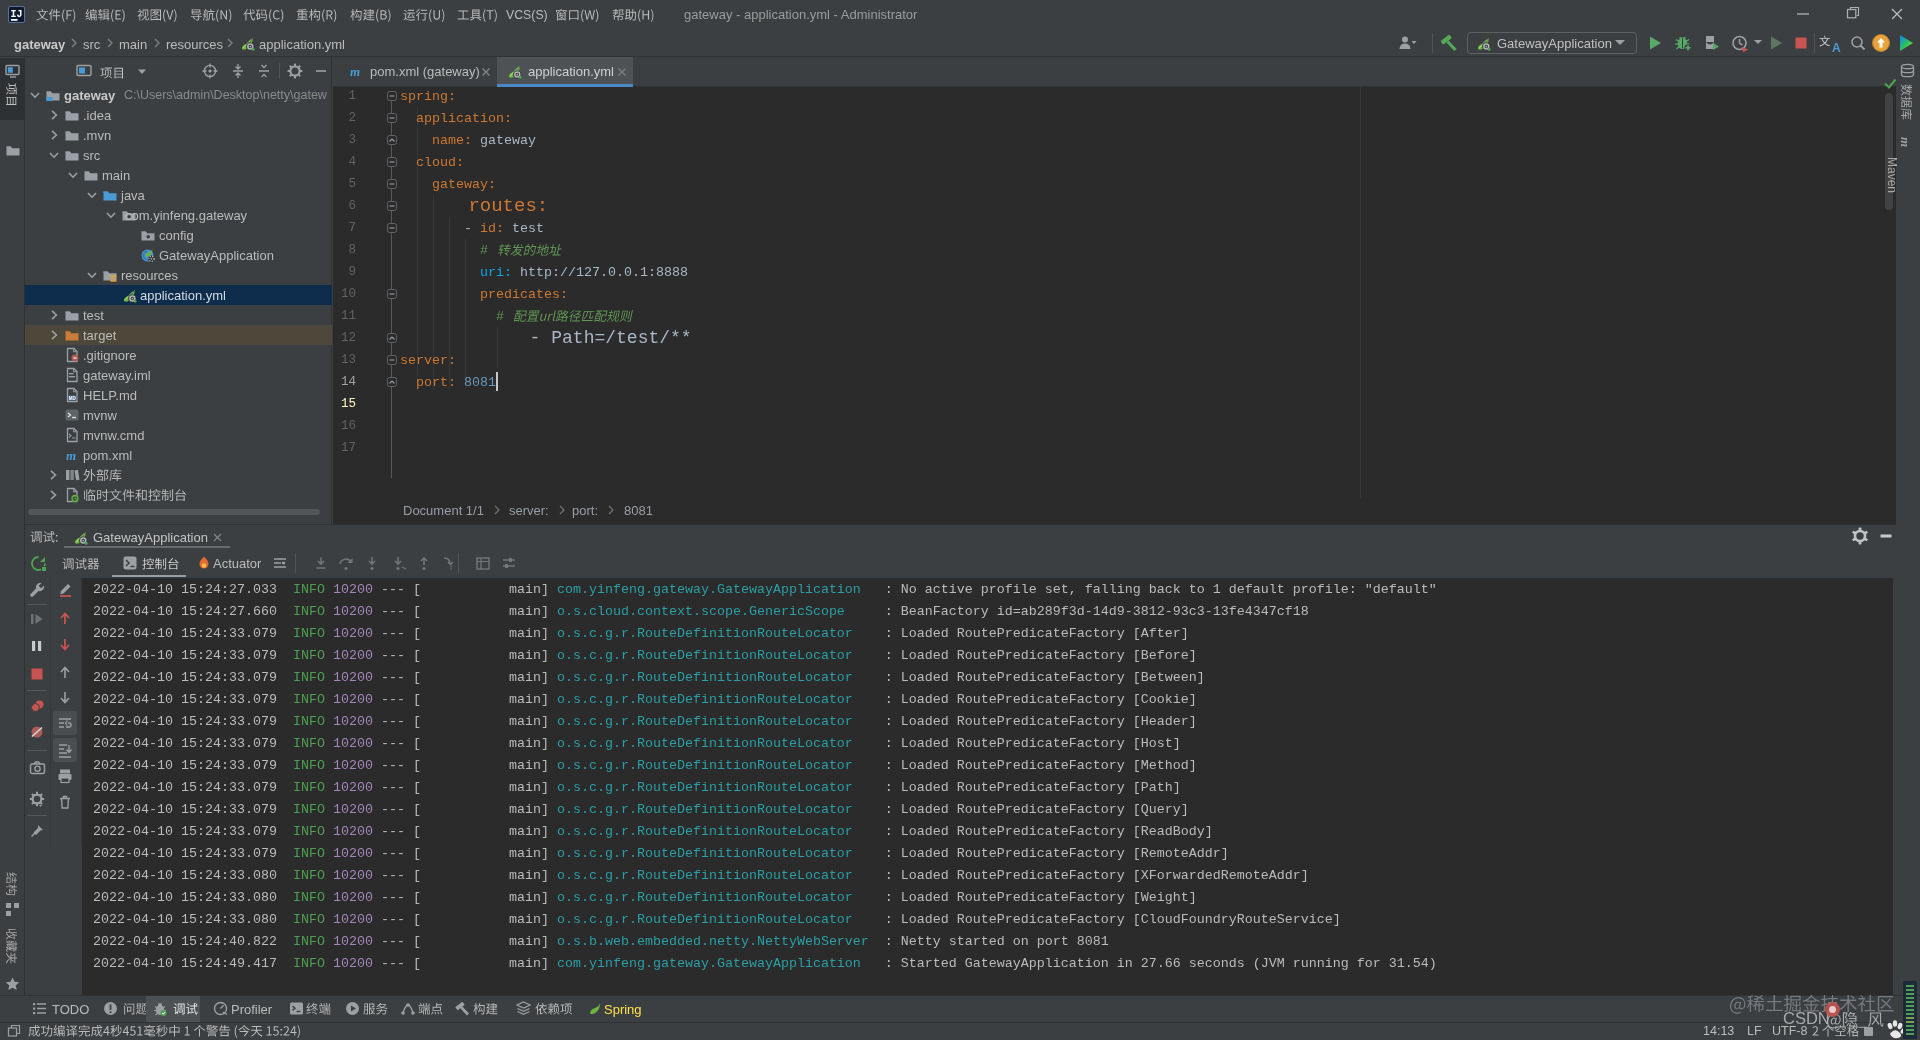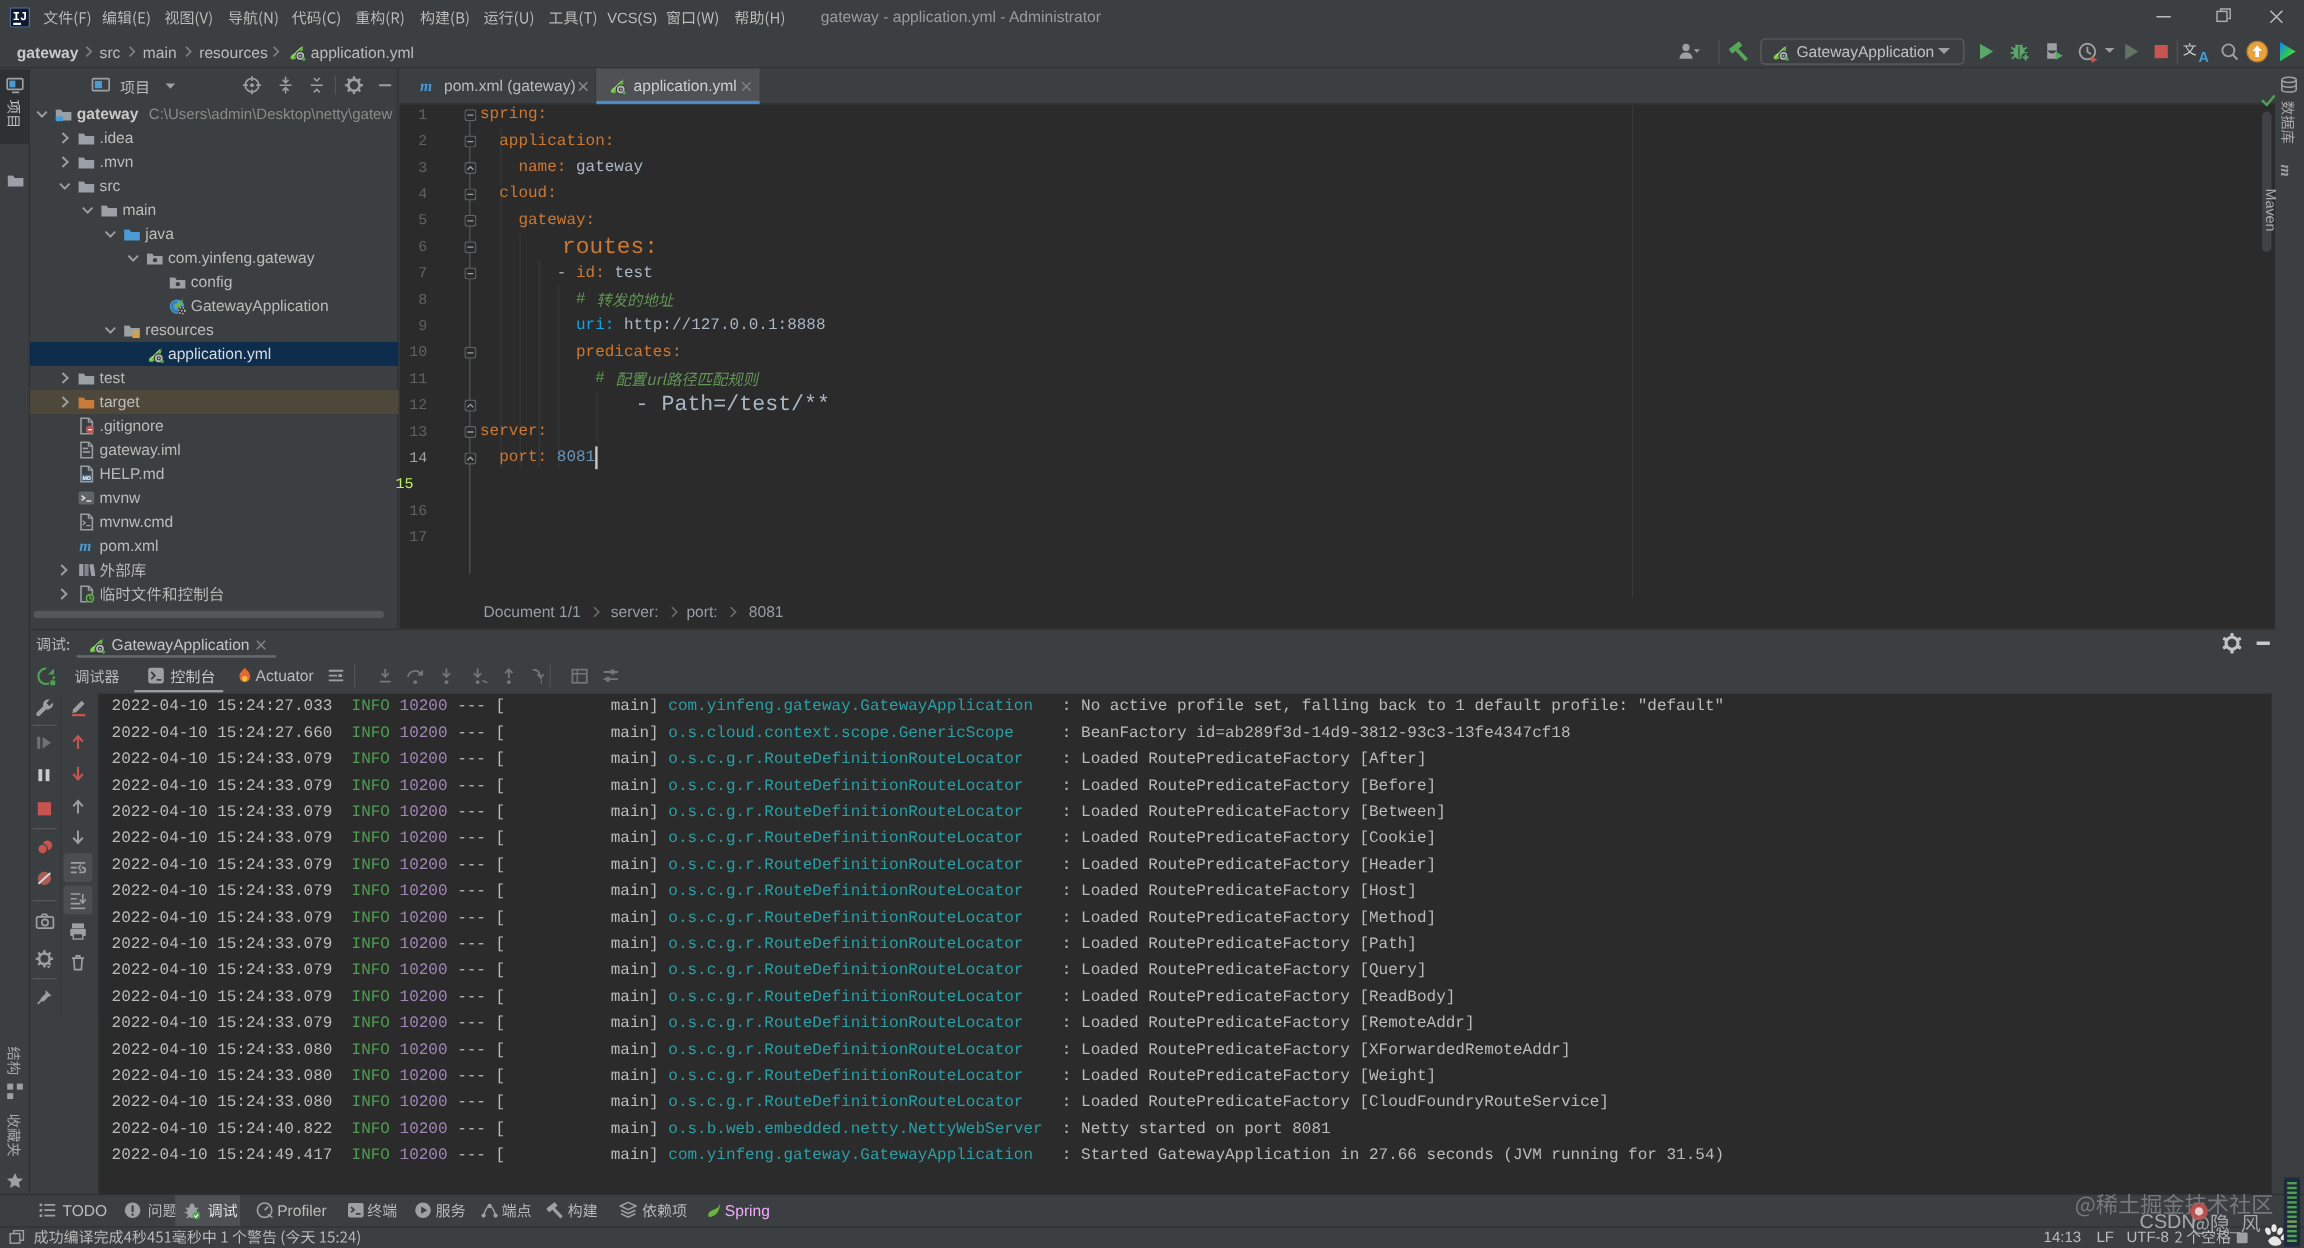--- a/index.html
+++ b/index.html
@@ -284,21 +284,21 @@
     </svg>
 <div style="position:absolute;left:121px;top:195px;transform:translateY(-50%);font-family:'Liberation Sans',sans-serif;font-size:13px;color:#bbbbbb;white-space:pre;">java</div>
 <svg style="position:absolute;left:103px;top:207px;" width="16" height="16" viewBox="0 0 16 16">
       <path d="M4 6 l4 4.2 4-4.2" stroke="#9da0a2" stroke-width="1.6" fill="none"></path>
     </svg>
 <svg style="position:absolute;left:121px;top:207px;" width="16" height="16" viewBox="0 0 16 16">
       <path d="M1.5 4.5 h4.3 l1.4 1.8 h7.3 v7.2 h-13z" fill="#9aa0a5"></path>
       <path d="M1.5 4.5 h4.3 l1 1.3 h-5.3z" fill="#9aa0a5" opacity="0.85"></path>
       <circle cx="8.2" cy="9.8" r="1.8" fill="#3b3e40"></circle>
     </svg>
-<div style="position:absolute;left:140px;top:215px;transform:translateY(-50%);font-family:'Liberation Sans',sans-serif;font-size:13px;color:#bbbbbb;white-space:pre;">com.yinfeng.gateway</div>
+<div style="position:absolute;left:125px;top:215px;transform:translateY(-50%);font-family:'Liberation Sans',sans-serif;font-size:13px;color:#bbbbbb;white-space:pre;">com.yinfeng.gateway</div>
 <svg style="position:absolute;left:140px;top:227px;" width="16" height="16" viewBox="0 0 16 16">
       <path d="M1.5 4.5 h4.3 l1.4 1.8 h7.3 v7.2 h-13z" fill="#9aa0a5"></path>
       <path d="M1.5 4.5 h4.3 l1 1.3 h-5.3z" fill="#9aa0a5" opacity="0.85"></path>
       <circle cx="8.2" cy="9.8" r="1.8" fill="#3b3e40"></circle>
     </svg>
 <div style="position:absolute;left:159px;top:235px;transform:translateY(-50%);font-family:'Liberation Sans',sans-serif;font-size:13px;color:#bbbbbb;white-space:pre;">config</div>
 <svg style="position:absolute;left:140px;top:247px;" width="16" height="16" viewBox="0 0 16 16">
       <circle cx="7.5" cy="8.5" r="6" fill="#4a9bd5"></circle>
       <path d="M7.5 3.4 a5.1 5.1 0 1 0 5.1 5.1 l-2 0 a3.1 3.1 0 1 1 -3.1 -3.1z" fill="#357bb0"></path>
       <path d="M12.3 1.6 C11.8 3.4 11 4.4 9.4 5.1 C7 6.1 5.6 7 5.5 8.5 C5.4 9.5 6.3 9.9 7.4 9.6 C10.7 8.8 12.5 5.7 12.3 1.6z" fill="#6db33f"></path>
@@ -436,21 +436,21 @@
 <div style="position:absolute;left:318px;top:184px;transform:translateY(-50%);width:38px;text-align:right;font-family:'Liberation Mono',monospace;font-size:12.5px;color:#606366">5</div>
 <div style="position:absolute;left:318px;top:206px;transform:translateY(-50%);width:38px;text-align:right;font-family:'Liberation Mono',monospace;font-size:12.5px;color:#606366">6</div>
 <div style="position:absolute;left:318px;top:228px;transform:translateY(-50%);width:38px;text-align:right;font-family:'Liberation Mono',monospace;font-size:12.5px;color:#606366">7</div>
 <div style="position:absolute;left:318px;top:250px;transform:translateY(-50%);width:38px;text-align:right;font-family:'Liberation Mono',monospace;font-size:12.5px;color:#606366">8</div>
 <div style="position:absolute;left:318px;top:272px;transform:translateY(-50%);width:38px;text-align:right;font-family:'Liberation Mono',monospace;font-size:12.5px;color:#606366">9</div>
 <div style="position:absolute;left:318px;top:294px;transform:translateY(-50%);width:38px;text-align:right;font-family:'Liberation Mono',monospace;font-size:12.5px;color:#606366">10</div>
 <div style="position:absolute;left:318px;top:316px;transform:translateY(-50%);width:38px;text-align:right;font-family:'Liberation Mono',monospace;font-size:12.5px;color:#606366">11</div>
 <div style="position:absolute;left:318px;top:338px;transform:translateY(-50%);width:38px;text-align:right;font-family:'Liberation Mono',monospace;font-size:12.5px;color:#606366">12</div>
 <div style="position:absolute;left:318px;top:360px;transform:translateY(-50%);width:38px;text-align:right;font-family:'Liberation Mono',monospace;font-size:12.5px;color:#606366">13</div>
 <div style="position:absolute;left:318px;top:382px;transform:translateY(-50%);width:38px;text-align:right;font-family:'Liberation Mono',monospace;font-size:12.5px;color:#a2a2a2">14</div>
-<div style="position:absolute;left:318px;top:404px;transform:translateY(-50%);width:38px;text-align:center;font-family:'Liberation Mono',monospace;font-size:12.5px;color:#bef264">15</div>
+<div style="position:absolute;left:318px;top:404px;transform:translateY(-50%);width:38px;text-align:right;font-family:'Liberation Mono',monospace;font-size:12.5px;color:#fef9c3">15</div>
 <div style="position:absolute;left:318px;top:426px;transform:translateY(-50%);width:38px;text-align:right;font-family:'Liberation Mono',monospace;font-size:12.5px;color:#606366">16</div>
 <div style="position:absolute;left:318px;top:448px;transform:translateY(-50%);width:38px;text-align:right;font-family:'Liberation Mono',monospace;font-size:12.5px;color:#606366">17</div>
 <div style="position:absolute;left:391px;top:101px;width:1px;height:377px;background:#55595c"></div>
 <svg style="position:absolute;left:387px;top:91px;" width="10" height="10" viewBox="0 0 10 10">
       <rect x="0.5" y="0.5" width="9" height="9" rx="2" fill="#2b2b2b" stroke="#606468" stroke-width="1"></rect>
       <path d="M2.5 5 h5" stroke="#9da0a2" stroke-width="1.1"></path>
     </svg>
 <svg style="position:absolute;left:387px;top:113px;" width="10" height="10" viewBox="0 0 10 10">
       <rect x="0.5" y="0.5" width="9" height="9" rx="2" fill="#2b2b2b" stroke="#606468" stroke-width="1"></rect>
       <path d="M2.5 5 h5" stroke="#9da0a2" stroke-width="1.1"></path>
@@ -782,21 +782,21 @@
     </svg>
 <svg style="position:absolute;left:516px;top:1001px;" width="15" height="15" viewBox="0 0 15 15">
       <path d="M7.5 1 l6.5 3 -6.5 3 -6.5 -3z M1.5 7.5 l6 2.8 6 -2.8 M1.5 10.5 l6 2.8 6 -2.8" fill="none" stroke="#9da0a2" stroke-width="1.3"></path>
     </svg>
 <svg style="position:absolute;left:535px;top:1000.5px;overflow:visible" width="38" height="16">
       <path transform="translate(0,12.5)" d="M3.7 -8.2H11.8V-7.3H3.7ZM7.2 -7.9 8 -7.5Q7.5 -6.6 6.8 -5.7Q6.1 -4.8 5.3 -4.1Q4.5 -3.4 3.6 -2.8Q3.6 -2.9 3.4 -3.0Q3.3 -3.2 3.2 -3.3Q3.1 -3.5 3 -3.6Q3.8 -4 4.6 -4.7Q5.4 -5.4 6 -6.2Q6.7 -7 7.2 -7.9ZM11.2 -6.1 11.9 -5.4Q11.5 -5 11 -4.6Q10.5 -4.2 9.9 -3.8Q9.4 -3.5 9 -3.2L8.5 -3.7Q8.9 -4 9.4 -4.4Q9.9 -4.8 10.4 -5.3Q10.9 -5.7 11.2 -6.1ZM7.8 -7.3Q8.1 -6.2 8.5 -5.1Q8.9 -4 9.4 -3.0Q10 -2.1 10.7 -1.3Q11.3 -0.6 12.1 -0.1Q12 -0 11.9 0.1Q11.8 0.2 11.7 0.4Q11.5 0.5 11.5 0.7Q10.4 -0.1 9.5 -1.3Q8.6 -2.4 8 -3.9Q7.4 -5.4 7 -7.1ZM6.8 -10.2 7.7 -10.5Q7.9 -10 8.2 -9.4Q8.5 -8.9 8.6 -8.5L7.7 -8.2Q7.6 -8.6 7.3 -9.1Q7.1 -9.7 6.8 -10.2ZM5 1 4.9 0.2 5.3 -0.1 8.3 -1.2Q8.3 -1 8.4 -0.8Q8.4 -0.5 8.4 -0.4Q7.4 0 6.8 0.3Q6.1 0.5 5.8 0.6Q5.4 0.8 5.3 0.9Q5.1 1 5 1.0ZM3.3 -10.5 4.2 -10.2Q3.8 -9.2 3.3 -8.1Q2.8 -7.1 2.2 -6.2Q1.6 -5.3 0.9 -4.6Q0.9 -4.7 0.8 -4.8Q0.7 -5 0.6 -5.2Q0.5 -5.4 0.4 -5.5Q1 -6.1 1.5 -6.9Q2.1 -7.7 2.5 -8.6Q3 -9.5 3.3 -10.5ZM2 -7.2 2.9 -8.1 2.9 -8.1V1.0H2.0ZM5 1.0Q5 0.9 4.9 0.8Q4.8 0.7 4.7 0.5Q4.6 0.4 4.5 0.3Q4.7 0.2 4.9 -0.0Q5.1 -0.3 5.1 -0.8V-5.0H6.1V-0.1Q6.1 -0.1 5.9 0.0Q5.8 0.1 5.7 0.2Q5.5 0.4 5.4 0.5Q5.2 0.7 5.1 0.8Q5 0.9 5 1.0Z M15.5 -10.4H16.4V-6.7H15.5ZM13.2 -9.1H18.6V-8.3H13.2ZM14.4 -6.3V-4.3H17.5V-6.3ZM13.6 -7.1H18.3V-3.6H13.6ZM15.4 -4.1 16 -3.8Q15.8 -3.1 15.4 -2.3Q15 -1.6 14.5 -0.9Q14 -0.3 13.5 0.2Q13.5 -0 13.3 -0.3Q13.2 -0.6 13.1 -0.7Q13.5 -1.1 14 -1.7Q14.4 -2.2 14.8 -2.8Q15.2 -3.5 15.4 -4.1ZM15.6 -6.7H16.3V-4.0H16.4V1.0H15.5V-4.0H15.6ZM20.5 -9.5H22.9V-8.7H19.9ZM20.4 -10.5 21.3 -10.4Q21.1 -9.8 20.7 -9.1Q20.4 -8.5 20 -7.8Q19.6 -7.2 19.1 -6.6Q19 -6.7 18.8 -6.8Q18.6 -7 18.4 -7.0Q18.9 -7.6 19.3 -8.2Q19.7 -8.8 20 -9.4Q20.2 -10 20.4 -10.5ZM22.6 -9.5H22.8L22.9 -9.6L23.5 -9.2Q23.3 -8.8 23.1 -8.3Q22.9 -7.9 22.6 -7.4Q22.4 -7 22.1 -6.7Q22 -6.8 21.8 -6.9Q21.6 -7 21.5 -7.1Q21.7 -7.4 21.9 -7.8Q22.2 -8.2 22.4 -8.6Q22.5 -9 22.6 -9.3ZM15.8 -3.3 16.4 -3.8Q16.7 -3.4 17.1 -3.0Q17.5 -2.6 17.9 -2.2Q18.2 -1.8 18.4 -1.5L17.8 -1.0Q17.6 -1.3 17.3 -1.7Q16.9 -2.1 16.5 -2.5Q16.1 -2.9 15.8 -3.3ZM19.1 -7.2H23.8V-1.6H23.0V-6.5H19.9V-1.6H19.1ZM21.1 -5.8H21.9Q21.9 -4.2 21.8 -3.1Q21.6 -2 21.3 -1.2Q21 -0.4 20.3 0.1Q19.7 0.7 18.5 1.0Q18.5 0.9 18.3 0.7Q18.2 0.5 18.1 0.4Q19.1 0.1 19.7 -0.4Q20.3 -0.9 20.6 -1.6Q20.9 -2.3 21 -3.3Q21.1 -4.4 21.1 -5.8ZM21.5 -0.9 22.1 -1.4Q22.5 -1.2 23 -0.9Q23.4 -0.5 23.9 -0.2Q24.3 0.1 24.6 0.3L24 1.0Q23.8 0.7 23.4 0.4Q22.9 0 22.5 -0.3Q22 -0.6 21.5 -0.9Z M25.6 -9.0H29.5V-8.1H25.6ZM27.1 -8.6H28.1V-2.4H27.1ZM25.4 -2.3Q25.9 -2.4 26.6 -2.6Q27.2 -2.8 28 -3.1Q28.8 -3.3 29.6 -3.6L29.7 -2.7Q28.6 -2.4 27.6 -2.0Q26.5 -1.6 25.6 -1.3ZM29.8 -10.0H37.0V-9.1H29.8ZM32.8 -9.6 33.9 -9.4Q33.7 -8.9 33.4 -8.3Q33.2 -7.8 33 -7.4L32.1 -7.6Q32.3 -8 32.5 -8.6Q32.7 -9.1 32.8 -9.6ZM32.7 -6.2H33.7V-3.6Q33.7 -3 33.5 -2.4Q33.4 -1.7 32.9 -1.1Q32.5 -0.5 31.7 0.0Q30.9 0.6 29.6 1.0Q29.5 0.9 29.4 0.7Q29.3 0.6 29.2 0.5Q29.1 0.3 29 0.2Q30.3 -0.1 31 -0.6Q31.8 -1 32.1 -1.5Q32.5 -2.1 32.6 -2.6Q32.7 -3.1 32.7 -3.6ZM33.6 -1.1 34.2 -1.7Q34.7 -1.4 35.2 -1.1Q35.8 -0.7 36.2 -0.3Q36.7 0 37 0.3L36.4 1.0Q36.1 0.7 35.6 0.3Q35.2 -0.1 34.6 -0.4Q34.1 -0.8 33.6 -1.1ZM30.2 -7.8H36.1V-1.9H35.2V-7.0H31.1V-1.9H30.2Z" fill="#bbbbbb"></path>
     </svg>
 <svg style="position:absolute;left:587px;top:1001px;" width="15" height="15" viewBox="0 0 15 15">
       <path d="M13 2 C12.3 4.4 11.2 5.7 9 6.6 C5.4 8 3.3 9.3 3.1 11.5 C3 12.8 4.2 13.4 5.7 13 C10.3 11.9 13.1 7.7 13 2z" fill="#6db33f"></path>
     </svg>
-<div style="position:absolute;left:604px;top:1009px;transform:translateY(-50%);font-family:'Liberation Sans',sans-serif;font-size:13px;color:#f0abfc;white-space:pre;">Spring</div>
+<div style="position:absolute;left:604px;top:1009px;transform:translateY(-50%);font-family:'Liberation Sans',sans-serif;font-size:13px;color:#fde047;white-space:pre;">Spring</div>
 <div style="position:absolute;left:0;top:1022px;width:1920px;height:18px;background:#3c3f41;border-top:1px solid #2f3233"></div>
 <svg style="position:absolute;left:7px;top:1024px;" width="14" height="14" viewBox="0 0 14 14">
       <rect x="1.5" y="4" width="8" height="8" fill="none" stroke="#9da0a2" stroke-width="1.2"></rect>
       <path d="M4.5 4 v-2.5 h8 v8 h-2.5" fill="none" stroke="#9da0a2" stroke-width="1.2"></path>
     </svg>
 <svg style="position:absolute;left:28px;top:1022.5px;overflow:visible" width="273" height="16">
       <path transform="translate(0,12.5)" d="M2.1 -5.8H5.2V-4.9H2.1ZM4.9 -5.8H5.8Q5.8 -5.8 5.8 -5.7Q5.8 -5.7 5.8 -5.6Q5.8 -5.5 5.8 -5.4Q5.8 -4 5.7 -3.1Q5.7 -2.3 5.6 -1.8Q5.5 -1.4 5.4 -1.2Q5.2 -1 5.1 -1.0Q4.9 -0.9 4.6 -0.8Q4.4 -0.8 4 -0.8Q3.6 -0.8 3.1 -0.9Q3.1 -1.1 3 -1.3Q3 -1.5 2.9 -1.7Q3.3 -1.7 3.7 -1.7Q4 -1.7 4.2 -1.7Q4.3 -1.7 4.4 -1.7Q4.5 -1.7 4.6 -1.8Q4.7 -1.9 4.7 -2.3Q4.8 -2.7 4.8 -3.5Q4.9 -4.3 4.9 -5.7ZM8.4 -9.9 9 -10.5Q9.3 -10.3 9.8 -10.0Q10.2 -9.8 10.6 -9.5Q11 -9.2 11.2 -9.0L10.6 -8.4Q10.4 -8.6 10 -8.9Q9.6 -9.1 9.2 -9.4Q8.8 -9.7 8.4 -9.9ZM10.2 -6.5 11.1 -6.2Q10.3 -3.8 8.9 -2.0Q7.6 -0.2 5.6 0.9Q5.6 0.8 5.4 0.7Q5.3 0.6 5.2 0.4Q5.1 0.3 5 0.2Q6.9 -0.8 8.2 -2.5Q9.5 -4.2 10.2 -6.5ZM2.2 -8.4H11.9V-7.5H2.2ZM1.6 -8.4H2.6V-4.9Q2.6 -4.2 2.5 -3.4Q2.5 -2.6 2.3 -1.8Q2.2 -1 1.9 -0.3Q1.7 0.5 1.2 1.1Q1.2 1 1 0.9Q0.9 0.7 0.7 0.6Q0.6 0.5 0.5 0.5Q1 -0.3 1.2 -1.2Q1.5 -2.2 1.5 -3.1Q1.6 -4 1.6 -4.9ZM6.8 -10.5H7.8Q7.8 -8.8 7.9 -7.2Q8 -5.6 8.3 -4.3Q8.5 -3 8.9 -2.1Q9.2 -1.1 9.7 -0.6Q10.1 -0.1 10.6 -0.1Q10.9 -0.1 11 -0.6Q11.1 -1.1 11.2 -2.4Q11.3 -2.2 11.6 -2.1Q11.8 -1.9 12 -1.9Q11.9 -0.8 11.7 -0.2Q11.6 0.4 11.3 0.7Q11 0.9 10.5 0.9Q9.9 0.9 9.4 0.5Q8.8 0.1 8.4 -0.7Q8 -1.5 7.7 -2.5Q7.4 -3.6 7.2 -4.9Q7 -6.2 6.9 -7.6Q6.8 -9 6.8 -10.5Z M13.1 -9.0H17.7V-8.1H13.1ZM17.8 -7.6H23.8V-6.7H17.8ZM15 -8.7H15.9V-2.4H15.0ZM23.3 -7.6H24.2Q24.2 -7.6 24.2 -7.6Q24.2 -7.5 24.2 -7.4Q24.2 -7.2 24.2 -7.2Q24.2 -5.2 24.1 -3.9Q24 -2.5 23.9 -1.7Q23.8 -0.8 23.7 -0.3Q23.6 0.2 23.4 0.4Q23.2 0.6 23 0.7Q22.8 0.8 22.4 0.9Q22.1 0.9 21.6 0.9Q21.1 0.9 20.6 0.9Q20.6 0.7 20.5 0.4Q20.4 0.1 20.3 -0.1Q20.9 -0 21.4 -0.0Q21.8 0 22 0.0Q22.2 0 22.4 -0.0Q22.5 -0.1 22.6 -0.2Q22.7 -0.4 22.8 -0.8Q22.9 -1.3 23 -2.1Q23.1 -3 23.2 -4.3Q23.3 -5.6 23.3 -7.4ZM13 -2.3Q13.6 -2.4 14.4 -2.6Q15.2 -2.8 16.1 -3.1Q17 -3.3 17.9 -3.6L18 -2.7Q16.8 -2.3 15.5 -2.0Q14.2 -1.6 13.2 -1.3ZM20 -10.3H20.9Q20.9 -8.8 20.8 -7.5Q20.8 -6.1 20.6 -4.9Q20.4 -3.6 20 -2.5Q19.6 -1.4 18.9 -0.5Q18.2 0.4 17 1.0Q16.9 0.9 16.8 0.8Q16.7 0.6 16.6 0.5Q16.5 0.4 16.3 0.3Q17.4 -0.3 18.1 -1.1Q18.8 -2 19.2 -3.0Q19.6 -4 19.7 -5.2Q19.9 -6.3 19.9 -7.6Q19.9 -8.9 20 -10.3Z M25.9 -2.3Q25.8 -2.4 25.8 -2.5Q25.7 -2.7 25.7 -2.8Q25.6 -3 25.6 -3.1Q25.8 -3.2 26 -3.4Q26.2 -3.6 26.4 -4.0Q26.6 -4.1 26.9 -4.5Q27.1 -4.9 27.5 -5.5Q27.8 -6 28.2 -6.6Q28.5 -7.3 28.8 -7.9L29.6 -7.5Q29.1 -6.6 28.6 -5.8Q28.1 -4.9 27.6 -4.2Q27 -3.4 26.5 -2.8V-2.7Q26.5 -2.7 26.4 -2.7Q26.3 -2.7 26.1 -2.6Q26 -2.5 25.9 -2.4Q25.9 -2.4 25.9 -2.3ZM25.9 -2.3 25.8 -3 26.2 -3.3 29.2 -4.0Q29.2 -3.8 29.2 -3.6Q29.2 -3.3 29.2 -3.2Q28.2 -3 27.6 -2.8Q26.9 -2.6 26.6 -2.5Q26.3 -2.5 26.1 -2.4Q25.9 -2.3 25.9 -2.3ZM25.8 -5.3Q25.7 -5.4 25.7 -5.5Q25.6 -5.7 25.6 -5.9Q25.5 -6 25.5 -6.1Q25.6 -6.2 25.8 -6.4Q25.9 -6.6 26.1 -6.9Q26.2 -7.1 26.4 -7.4Q26.6 -7.8 26.8 -8.3Q27.1 -8.8 27.3 -9.4Q27.5 -9.9 27.7 -10.5L28.6 -10.2Q28.3 -9.4 27.9 -8.6Q27.6 -7.8 27.1 -7.1Q26.7 -6.4 26.3 -5.8V-5.8Q26.3 -5.8 26.2 -5.7Q26.1 -5.7 26 -5.6Q25.9 -5.5 25.8 -5.4Q25.8 -5.4 25.8 -5.3ZM25.8 -5.3 25.7 -6 26.2 -6.3 28.4 -6.5Q28.3 -6.3 28.3 -6.1Q28.3 -5.9 28.3 -5.7Q27.5 -5.6 27.1 -5.6Q26.6 -5.5 26.4 -5.4Q26.1 -5.4 26 -5.4Q25.8 -5.3 25.8 -5.3ZM25.5 -0.7Q26.2 -0.9 27.2 -1.3Q28.1 -1.7 29.1 -2.0L29.3 -1.3Q28.4 -0.9 27.4 -0.5Q26.5 -0.1 25.7 0.2ZM32.8 -4.7H33.4V0.6H32.8ZM34.3 -4.7H35.0V0.6H34.3ZM35.9 -5.2H36.6V0.1Q36.6 0.4 36.6 0.5Q36.5 0.7 36.4 0.8Q36.2 0.9 36 0.9Q35.7 0.9 35.4 0.9Q35.4 0.8 35.3 0.6Q35.2 0.4 35.2 0.2Q35.4 0.2 35.5 0.2Q35.7 0.2 35.8 0.2Q35.9 0.2 35.9 0.1ZM30.2 -9.2H31.0V-6.4Q31 -5.7 31 -4.8Q30.9 -3.8 30.8 -2.9Q30.6 -1.9 30.4 -0.9Q30.1 0 29.6 0.8Q29.6 0.7 29.4 0.6Q29.3 0.5 29.2 0.4Q29 0.3 28.9 0.3Q29.4 -0.5 29.6 -1.4Q29.9 -2.2 30 -3.1Q30.1 -4 30.1 -4.9Q30.2 -5.7 30.2 -6.4ZM30.6 -9.2H36.5V-6.2H30.6V-7.0H35.6V-8.3H30.6ZM31 -5.2H36.3V-4.4H31.8V0.9H31.0ZM31.4 -2.5H36.2V-1.8H31.4ZM32.6 -10.3 33.4 -10.6Q33.7 -10.2 33.9 -9.8Q34 -9.4 34.1 -9.0L33.2 -8.7Q33.1 -9.1 33 -9.5Q32.8 -10 32.6 -10.3Z M38.8 -9.8 39.5 -10.2Q39.8 -9.9 40 -9.5Q40.3 -9.1 40.6 -8.8Q40.8 -8.4 41 -8.1L40.2 -7.6Q40.1 -7.9 39.8 -8.2Q39.6 -8.6 39.3 -9.0Q39 -9.4 38.8 -9.8ZM39.8 0.7 39.6 -0.2 39.8 -0.6 41.8 -2.0Q41.8 -1.8 41.9 -1.6Q42 -1.4 42.1 -1.2Q41.4 -0.7 41 -0.4Q40.5 -0 40.3 0.2Q40 0.4 39.9 0.5Q39.8 0.6 39.8 0.7ZM38.1 -6.6H40.5V-5.7H38.1ZM42.1 -9.8H48.2V-9.0H42.1ZM47.9 -9.8H48.1L48.3 -9.9L48.9 -9.5Q48.4 -8.6 47.7 -7.8Q46.9 -7 46 -6.4Q45.1 -5.8 44.1 -5.3Q43 -4.9 42 -4.6Q42 -4.7 41.9 -4.8Q41.8 -5 41.7 -5.1Q41.6 -5.3 41.5 -5.4Q42.5 -5.6 43.5 -6.0Q44.4 -6.4 45.3 -7.0Q46.2 -7.5 46.9 -8.2Q47.5 -8.9 47.9 -9.7ZM43.7 -9.5Q44.2 -8.5 45.1 -7.7Q46 -6.9 47.1 -6.3Q48.3 -5.8 49.6 -5.5Q49.5 -5.4 49.4 -5.3Q49.3 -5.1 49.2 -5.0Q49.1 -4.8 49.1 -4.7Q47.7 -5.1 46.5 -5.7Q45.4 -6.3 44.4 -7.2Q43.5 -8.1 42.9 -9.2ZM42.6 -4.0H48.6V-3.2H42.6ZM42 -1.9H49.4V-1.0H42.0ZM45.1 -5.2H46.1V1.0H45.1ZM39.8 0.7Q39.7 0.6 39.6 0.5Q39.5 0.3 39.4 0.2Q39.3 0.1 39.2 0.0Q39.4 -0.1 39.6 -0.4Q39.8 -0.8 39.8 -1.2V-6.6H40.8V-0.5Q40.8 -0.5 40.6 -0.4Q40.5 -0.4 40.4 -0.2Q40.2 -0.1 40.1 0.1Q40 0.3 39.9 0.4Q39.8 0.6 39.8 0.7Z M52.8 -6.8H59.6V-6.0H52.8ZM50.7 -4.5H61.8V-3.6H50.7ZM54.1 -3.9H55.0Q55 -2.9 54.8 -2.1Q54.6 -1.3 54.2 -0.7Q53.8 -0.1 53 0.3Q52.3 0.8 51 1.0Q51 0.9 50.9 0.7Q50.8 0.6 50.7 0.5Q50.6 0.3 50.5 0.2Q51.7 0 52.3 -0.3Q53 -0.7 53.4 -1.2Q53.8 -1.7 53.9 -2.3Q54 -3 54.1 -3.9ZM57.2 -4.0H58.2V-0.5Q58.2 -0.2 58.3 -0.1Q58.4 -0.1 58.8 -0.1Q58.9 -0.1 59.1 -0.1Q59.3 -0.1 59.6 -0.1Q59.9 -0.1 60.1 -0.1Q60.4 -0.1 60.5 -0.1Q60.8 -0.1 60.9 -0.2Q61 -0.3 61 -0.7Q61.1 -1 61.1 -1.7Q61.2 -1.7 61.4 -1.6Q61.5 -1.5 61.7 -1.4Q61.9 -1.4 62 -1.4Q61.9 -0.5 61.8 -0.0Q61.6 0.5 61.4 0.6Q61.1 0.8 60.6 0.8Q60.5 0.8 60.2 0.8Q60 0.8 59.6 0.8Q59.3 0.8 59 0.8Q58.8 0.8 58.7 0.8Q58.1 0.8 57.8 0.7Q57.5 0.6 57.3 0.3Q57.2 0 57.2 -0.5ZM51 -9.1H61.5V-6.3H60.5V-8.2H52.0V-6.3H51.0ZM55.3 -10.3 56.2 -10.6Q56.5 -10.2 56.7 -9.7Q57 -9.2 57.1 -8.8L56.1 -8.5Q56 -8.9 55.8 -9.4Q55.5 -9.9 55.3 -10.3Z M64.6 -5.8H67.7V-4.9H64.6ZM67.4 -5.8H68.3Q68.3 -5.8 68.3 -5.7Q68.3 -5.7 68.3 -5.6Q68.3 -5.5 68.3 -5.4Q68.2 -4 68.2 -3.1Q68.2 -2.3 68.1 -1.8Q68 -1.4 67.9 -1.2Q67.7 -1 67.6 -1.0Q67.4 -0.9 67.1 -0.8Q66.9 -0.8 66.5 -0.8Q66.1 -0.8 65.6 -0.9Q65.6 -1.1 65.5 -1.3Q65.5 -1.5 65.4 -1.7Q65.8 -1.7 66.2 -1.7Q66.5 -1.7 66.7 -1.7Q66.8 -1.7 66.9 -1.7Q67 -1.7 67.1 -1.8Q67.2 -1.9 67.2 -2.3Q67.3 -2.7 67.3 -3.5Q67.3 -4.3 67.4 -5.7ZM70.9 -9.9 71.5 -10.5Q71.8 -10.3 72.3 -10.0Q72.7 -9.8 73.1 -9.5Q73.5 -9.2 73.7 -9.0L73.1 -8.4Q72.9 -8.6 72.5 -8.9Q72.1 -9.1 71.7 -9.4Q71.3 -9.7 70.9 -9.9ZM72.7 -6.5 73.6 -6.2Q72.8 -3.8 71.4 -2.0Q70 -0.2 68.1 0.9Q68.1 0.8 67.9 0.7Q67.8 0.6 67.7 0.4Q67.5 0.3 67.5 0.2Q69.3 -0.8 70.7 -2.5Q72 -4.2 72.7 -6.5ZM64.7 -8.4H74.4V-7.5H64.7ZM64.1 -8.4H65.1V-4.9Q65.1 -4.2 65 -3.4Q65 -2.6 64.8 -1.8Q64.7 -1 64.4 -0.3Q64.2 0.5 63.7 1.1Q63.7 1 63.5 0.9Q63.4 0.7 63.2 0.6Q63.1 0.5 63 0.5Q63.5 -0.3 63.7 -1.2Q64 -2.2 64 -3.1Q64.1 -4 64.1 -4.9ZM69.3 -10.5H70.3Q70.3 -8.8 70.4 -7.2Q70.5 -5.6 70.8 -4.3Q71 -3 71.4 -2.1Q71.8 -1.1 72.2 -0.6Q72.6 -0.1 73.1 -0.1Q73.4 -0.1 73.5 -0.6Q73.6 -1.1 73.7 -2.4Q73.8 -2.2 74.1 -2.1Q74.3 -1.9 74.5 -1.9Q74.4 -0.8 74.2 -0.2Q74.1 0.4 73.8 0.7Q73.5 0.9 73 0.9Q72.4 0.9 71.9 0.5Q71.3 0.1 70.9 -0.7Q70.5 -1.5 70.2 -2.5Q69.9 -3.6 69.7 -4.9Q69.5 -6.2 69.4 -7.6Q69.3 -9 69.3 -10.5Z M79.2 0.0V-6.2Q79.2 -6.6 79.3 -7.1Q79.3 -7.6 79.3 -7.9H79.3Q79.1 -7.6 78.9 -7.2Q78.7 -6.9 78.5 -6.6L76.4 -3.4H81.5V-2.5H75.2V-3.3L79.1 -9.2H80.3V0.0Z M84.6 -9.5H85.5V1.0H84.6ZM82.5 -7.0H87.2V-6.1H82.5ZM84.6 -6.6 85.2 -6.4Q85 -5.7 84.8 -5.0Q84.5 -4.3 84.2 -3.6Q83.8 -2.9 83.5 -2.3Q83.2 -1.7 82.8 -1.3Q82.7 -1.5 82.6 -1.7Q82.4 -2 82.3 -2.1Q82.6 -2.5 83 -3.1Q83.3 -3.6 83.6 -4.2Q83.9 -4.8 84.2 -5.4Q84.5 -6.1 84.6 -6.6ZM86.6 -10.3 87.2 -9.6Q86.6 -9.3 85.9 -9.2Q85.1 -9 84.4 -8.8Q83.6 -8.7 82.9 -8.6Q82.8 -8.7 82.8 -8.9Q82.7 -9.2 82.6 -9.3Q83.3 -9.4 84 -9.6Q84.8 -9.7 85.5 -9.9Q86.1 -10.1 86.6 -10.3ZM85.5 -5.9Q85.6 -5.8 85.8 -5.5Q86 -5.2 86.3 -4.8Q86.6 -4.5 86.8 -4.2Q87 -3.9 87.1 -3.8L86.6 -3.0Q86.5 -3.2 86.3 -3.6Q86 -3.9 85.8 -4.3Q85.6 -4.7 85.4 -5.0Q85.1 -5.3 85 -5.5ZM88.1 -8.4 89 -8.2Q88.9 -7.5 88.7 -6.8Q88.5 -6 88.3 -5.4Q88.2 -4.7 87.9 -4.2Q87.8 -4.3 87.7 -4.3Q87.5 -4.4 87.4 -4.5Q87.2 -4.6 87.1 -4.6Q87.4 -5.1 87.5 -5.7Q87.7 -6.3 87.9 -7.0Q88 -7.7 88.1 -8.4ZM91.6 -8.3 92.4 -8.6Q92.8 -8 93 -7.4Q93.3 -6.8 93.5 -6.2Q93.8 -5.6 93.9 -5.2L93 -4.8Q92.9 -5.3 92.7 -5.9Q92.5 -6.5 92.2 -7.1Q91.9 -7.7 91.6 -8.3ZM92.4 -4.4 93.3 -4.1Q92.8 -2.8 91.9 -1.8Q91.1 -0.8 89.8 -0.1Q88.6 0.6 87 1.0Q86.9 0.8 86.7 0.5Q86.6 0.3 86.4 0.1Q88 -0.2 89.2 -0.8Q90.3 -1.4 91.2 -2.3Q92 -3.2 92.4 -4.4ZM89.8 -10.5H90.8V-2.8H89.8Z M98.7 0.0V-6.2Q98.7 -6.6 98.7 -7.1Q98.7 -7.6 98.8 -7.9H98.7Q98.5 -7.6 98.3 -7.2Q98.2 -6.9 98 -6.6L95.9 -3.4H101.0V-2.5H94.7V-3.3L98.5 -9.2H99.8V0.0Z M104.7 0.2Q103.9 0.2 103.4 -0.0Q102.8 -0.2 102.4 -0.5Q102 -0.7 101.7 -1.1L102.3 -1.8Q102.5 -1.5 102.9 -1.3Q103.2 -1.1 103.6 -0.9Q104 -0.8 104.5 -0.8Q105.1 -0.8 105.5 -1.1Q106 -1.3 106.2 -1.8Q106.5 -2.3 106.5 -3.0Q106.5 -3.9 106 -4.5Q105.5 -5 104.6 -5.0Q104.1 -5 103.8 -4.9Q103.5 -4.8 103.1 -4.5L102.5 -4.9L102.8 -9.2H107.2V-8.2H103.8L103.5 -5.5Q103.8 -5.7 104.1 -5.8Q104.5 -5.9 104.9 -5.9Q105.7 -5.9 106.3 -5.6Q106.9 -5.3 107.3 -4.6Q107.7 -4 107.7 -3.0Q107.7 -2 107.2 -1.3Q106.8 -0.6 106.1 -0.2Q105.4 0.2 104.7 0.2Z M109.4 0.0V-1.0H111.5V-7.8H109.8V-8.5Q110.4 -8.6 110.9 -8.8Q111.3 -9 111.7 -9.2H112.6V-1.0H114.4V0.0Z M115.9 -9.5H127.1V-8.8H115.9ZM116.2 -1.1 126.5 -1.7 126.6 -1.1 116.3 -0.4ZM116.8 -2.4 125.8 -3 125.8 -2.4 116.9 -1.8ZM124.3 -4.5 124.7 -3.9Q124.1 -3.7 123.3 -3.6Q122.5 -3.5 121.5 -3.4Q120.6 -3.3 119.7 -3.2Q118.8 -3.2 117.9 -3.2Q117.9 -3.3 117.8 -3.4Q117.8 -3.6 117.7 -3.7Q118.6 -3.8 119.5 -3.8Q120.4 -3.9 121.3 -4.0Q122.2 -4.1 123 -4.2Q123.8 -4.3 124.3 -4.5ZM120.6 -3.7H121.5V-0.4Q121.5 -0.1 121.7 0.0Q121.9 0.1 122.6 0.1Q122.7 0.1 123 0.1Q123.3 0.1 123.7 0.1Q124 0.1 124.4 0.1Q124.8 0.1 125.1 0.1Q125.5 0.1 125.6 0.1Q125.9 0.1 126.1 0.1Q126.3 -0 126.3 -0.2Q126.4 -0.5 126.4 -0.9Q126.6 -0.8 126.8 -0.7Q127 -0.7 127.2 -0.6Q127.2 -0 127 0.3Q126.9 0.6 126.6 0.7Q126.3 0.8 125.7 0.8Q125.6 0.8 125.3 0.8Q125 0.8 124.5 0.8Q124.1 0.8 123.7 0.8Q123.3 0.8 123 0.8Q122.6 0.8 122.5 0.8Q121.8 0.8 121.4 0.7Q121 0.6 120.8 0.4Q120.6 0.1 120.6 -0.4ZM116.1 -5.3H126.9V-3.3H126.0V-4.6H117.0V-3.2H116.1ZM118.6 -7.5V-6.5H124.5V-7.5ZM117.7 -8.1H125.5V-5.9H117.7ZM120.6 -10.3 121.5 -10.6Q121.7 -10.3 121.9 -9.9Q122.2 -9.6 122.3 -9.3L121.4 -9.0Q121.3 -9.3 121.1 -9.6Q120.8 -10 120.6 -10.3Z M130.4 -9.5H131.3V1.0H130.4ZM128.3 -7.0H133.1V-6.1H128.3ZM130.4 -6.6 131 -6.4Q130.8 -5.7 130.6 -5.0Q130.3 -4.3 130 -3.6Q129.7 -2.9 129.3 -2.3Q129 -1.7 128.6 -1.3Q128.5 -1.5 128.4 -1.7Q128.2 -2 128.1 -2.1Q128.4 -2.5 128.8 -3.1Q129.1 -3.6 129.4 -4.2Q129.8 -4.8 130 -5.4Q130.3 -6.1 130.4 -6.6ZM132.4 -10.3 133 -9.6Q132.4 -9.3 131.7 -9.2Q130.9 -9 130.2 -8.8Q129.4 -8.7 128.7 -8.6Q128.7 -8.7 128.6 -8.9Q128.5 -9.2 128.4 -9.3Q129.1 -9.4 129.9 -9.6Q130.6 -9.7 131.3 -9.9Q131.9 -10.1 132.4 -10.3ZM131.3 -5.9Q131.4 -5.8 131.6 -5.5Q131.8 -5.2 132.1 -4.8Q132.4 -4.5 132.6 -4.2Q132.9 -3.9 132.9 -3.8L132.4 -3.0Q132.3 -3.2 132.1 -3.6Q131.9 -3.9 131.6 -4.3Q131.4 -4.7 131.2 -5.0Q130.9 -5.3 130.8 -5.5ZM133.9 -8.4 134.8 -8.2Q134.7 -7.5 134.5 -6.8Q134.4 -6 134.2 -5.4Q134 -4.7 133.7 -4.2Q133.7 -4.3 133.5 -4.3Q133.3 -4.4 133.2 -4.5Q133.1 -4.6 132.9 -4.6Q133.2 -5.1 133.4 -5.7Q133.6 -6.3 133.7 -7.0Q133.8 -7.7 133.9 -8.4ZM137.4 -8.3 138.2 -8.6Q138.6 -8 138.8 -7.4Q139.1 -6.8 139.3 -6.2Q139.6 -5.6 139.7 -5.2L138.8 -4.8Q138.7 -5.3 138.5 -5.9Q138.3 -6.5 138 -7.1Q137.7 -7.7 137.4 -8.3ZM138.2 -4.4 139.1 -4.1Q138.6 -2.8 137.8 -1.8Q136.9 -0.8 135.6 -0.1Q134.4 0.6 132.8 1.0Q132.7 0.8 132.5 0.5Q132.4 0.3 132.2 0.1Q133.8 -0.2 135 -0.8Q136.2 -1.4 137 -2.3Q137.8 -3.2 138.2 -4.4ZM135.7 -10.5H136.6V-2.8H135.7Z M141.4 -8.3H151.5V-2.4H150.6V-7.4H142.4V-2.3H141.4ZM141.9 -4.0H151.1V-3.1H141.9ZM146 -10.5H147.0V1.0H146.0Z M156.7 0.0V-1.0H158.7V-7.8H157.1V-8.5Q157.7 -8.6 158.1 -8.8Q158.6 -9 159 -9.2H159.8V-1.0H161.7V0.0Z M171.6 -10.5 172.5 -10.1Q171.8 -9 170.8 -8.0Q169.9 -7 168.7 -6.1Q167.6 -5.3 166.4 -4.7Q166.3 -4.9 166.1 -5.2Q165.9 -5.4 165.7 -5.6Q166.9 -6.1 168 -6.8Q169.1 -7.6 170.1 -8.5Q171 -9.5 171.6 -10.5ZM171.9 -9.8Q172.7 -8.8 173.6 -8.0Q174.5 -7.2 175.5 -6.6Q176.4 -6.1 177.4 -5.6Q177.2 -5.4 177 -5.2Q176.8 -4.9 176.7 -4.7Q175.7 -5.2 174.8 -5.9Q173.8 -6.5 172.9 -7.4Q172 -8.3 171.1 -9.4ZM171 -6.8H172.0V1.0H171.0Z M180.7 0.1H187.5V0.6H180.7ZM180.2 -2.4H187.9V-1.9H180.2ZM180.2 -3.5H187.9V-3.0H180.2ZM178.7 -4.7H189.4V-4.1H178.7ZM180.1 -1.3H188.0V1.0H187.1V-0.8H181.0V1.0H180.1ZM178.5 -9.9H184.4V-9.3H178.5ZM179.9 -10.5H180.8V-8.9H179.9ZM182.1 -10.5H183.0V-8.9H182.1ZM185.6 -9.5H189.7V-8.8H185.6ZM179.7 -8.5H183.3V-7.9H179.7ZM185.8 -10.5 186.5 -10.3Q186.2 -9.4 185.7 -8.6Q185.2 -7.8 184.6 -7.3Q184.5 -7.4 184.4 -7.5Q184.3 -7.6 184.1 -7.6Q184 -7.7 183.9 -7.8Q184.5 -8.3 185 -9.0Q185.5 -9.7 185.8 -10.5ZM188.1 -9.2 188.9 -9.1Q188.6 -8.1 188 -7.3Q187.4 -6.6 186.6 -6.1Q185.8 -5.6 184.8 -5.2Q184.8 -5.3 184.7 -5.5Q184.6 -5.6 184.5 -5.7Q184.4 -5.8 184.3 -5.9Q185.8 -6.3 186.7 -7.1Q187.7 -7.9 188.1 -9.2ZM185.8 -9.0Q186.3 -7.8 187.3 -7.0Q188.4 -6.2 189.8 -5.8Q189.7 -5.7 189.5 -5.5Q189.4 -5.3 189.3 -5.1Q187.8 -5.5 186.7 -6.5Q185.6 -7.4 185.1 -8.8ZM179.5 -7.5H182.2V-5.7H179.5V-6.2H181.5V-7.0H179.5ZM183.1 -8.5H183.9Q183.9 -8.5 183.9 -8.4Q183.9 -8.3 183.8 -8.2Q183.8 -7.3 183.7 -6.8Q183.7 -6.2 183.6 -5.9Q183.5 -5.6 183.4 -5.5Q183.3 -5.4 183.2 -5.3Q183 -5.2 182.8 -5.2Q182.7 -5.2 182.4 -5.2Q182.2 -5.2 182 -5.2Q181.9 -5.4 181.9 -5.6Q181.8 -5.8 181.8 -5.9Q182 -5.9 182.2 -5.9Q182.4 -5.9 182.5 -5.9Q182.6 -5.9 182.6 -5.9Q182.7 -5.9 182.7 -6.0Q182.8 -6.1 182.9 -6.6Q183 -7.2 183.1 -8.4ZM179.7 -9 180.4 -8.8Q180.2 -8.3 179.8 -7.7Q179.4 -7.1 178.8 -6.7Q178.7 -6.8 178.5 -6.9Q178.3 -7.1 178.2 -7.2Q178.8 -7.6 179.1 -8.0Q179.5 -8.5 179.7 -9.0ZM179.3 -7.5H179.9V-5.4H179.3ZM183.3 -5.4 184.1 -5.6Q184.3 -5.4 184.5 -5.0Q184.6 -4.7 184.7 -4.5L183.8 -4.3Q183.8 -4.5 183.6 -4.8Q183.5 -5.1 183.3 -5.4Z M191.1 -5.9H202.1V-5.0H191.1ZM193.1 -8.7H201.1V-7.8H193.1ZM193.1 -0.5H200.1V0.4H193.1ZM196.3 -10.5H197.3V-5.4H196.3ZM192.6 -3.7H200.6V1.1H199.6V-2.9H193.5V1.1H192.6ZM193.4 -10.4 194.3 -10.2Q194.1 -9.4 193.7 -8.7Q193.3 -7.9 192.9 -7.3Q192.5 -6.6 192.1 -6.1Q192 -6.2 191.8 -6.3Q191.7 -6.4 191.5 -6.5Q191.3 -6.6 191.2 -6.7Q191.9 -7.3 192.5 -8.3Q193 -9.3 193.4 -10.4Z M208.6 2.5Q207.7 1.1 207.2 -0.5Q206.7 -2 206.7 -3.9Q206.7 -5.7 207.2 -7.3Q207.7 -8.8 208.6 -10.2L209.3 -9.9Q208.5 -8.6 208.1 -7.0Q207.7 -5.5 207.7 -3.9Q207.7 -2.3 208.1 -0.7Q208.5 0.8 209.3 2.1Z M211.8 -4.4H219.6V-3.4H211.8ZM214.7 -6.7 215.3 -7.2Q215.7 -7 216.2 -6.6Q216.7 -6.2 217.1 -5.9Q217.5 -5.5 217.8 -5.2L217.1 -4.6Q216.8 -4.9 216.4 -5.2Q216 -5.6 215.6 -6.0Q215.1 -6.4 214.7 -6.7ZM216.5 -10.1Q216.9 -9.5 217.6 -8.9Q218.2 -8.3 218.9 -7.8Q219.7 -7.2 220.4 -6.8Q221.2 -6.3 221.9 -6.0Q221.8 -5.9 221.6 -5.8Q221.5 -5.6 221.4 -5.5Q221.2 -5.3 221.1 -5.2Q220.5 -5.5 219.7 -6.0Q218.9 -6.5 218.2 -7.1Q217.5 -7.7 216.8 -8.4Q216.2 -9 215.7 -9.7ZM216 -10.6 216.9 -10.2Q216.2 -9.1 215.3 -8.2Q214.3 -7.2 213.2 -6.5Q212.1 -5.7 211 -5.1Q210.9 -5.3 210.7 -5.5Q210.5 -5.8 210.3 -5.9Q211.4 -6.4 212.5 -7.2Q213.5 -7.9 214.5 -8.8Q215.4 -9.7 216 -10.6ZM219.5 -4.4H219.7L219.8 -4.4L220.6 -4.0Q220.2 -3.5 219.7 -2.9Q219.2 -2.3 218.7 -1.6Q218.1 -0.9 217.6 -0.2Q217 0.4 216.5 1.0L215.6 0.6Q216.1 0 216.6 -0.7Q217.2 -1.3 217.7 -2.0Q218.3 -2.6 218.7 -3.2Q219.2 -3.8 219.5 -4.2Z M229.1 -5.2Q229.7 -3.3 231 -1.9Q232.4 -0.5 234.4 0.1Q234.3 0.2 234.2 0.4Q234 0.5 233.9 0.7Q233.8 0.8 233.8 1.0Q232.4 0.5 231.3 -0.3Q230.2 -1.2 229.5 -2.4Q228.7 -3.5 228.2 -5.0ZM223.6 -9.5H233.5V-8.6H223.6ZM223.1 -5.7H234.0V-4.7H223.1ZM228 -9.2H229.0V-7.1Q229 -6.3 228.9 -5.5Q228.8 -4.6 228.5 -3.7Q228.2 -2.9 227.6 -2.0Q227 -1.2 226 -0.4Q225 0.4 223.5 1.0Q223.4 0.9 223.3 0.7Q223.2 0.6 223.1 0.4Q222.9 0.3 222.8 0.2Q224.3 -0.4 225.2 -1.1Q226.1 -1.8 226.7 -2.5Q227.3 -3.3 227.5 -4.1Q227.8 -4.9 227.9 -5.7Q228 -6.4 228 -7.1Z M238.7 0.0V-1.0H240.8V-7.8H239.1V-8.5Q239.7 -8.6 240.2 -8.8Q240.7 -9 241 -9.2H241.9V-1.0H243.7V0.0Z M247.8 0.2Q247.1 0.2 246.6 -0.0Q246 -0.2 245.6 -0.5Q245.2 -0.7 244.9 -1.1L245.5 -1.8Q245.7 -1.5 246 -1.3Q246.4 -1.1 246.8 -0.9Q247.2 -0.8 247.7 -0.8Q248.3 -0.8 248.7 -1.1Q249.1 -1.3 249.4 -1.8Q249.7 -2.3 249.7 -3.0Q249.7 -3.9 249.1 -4.5Q248.6 -5 247.8 -5.0Q247.3 -5 247 -4.9Q246.6 -4.8 246.2 -4.5L245.6 -4.9L245.9 -9.2H250.4V-8.2H246.9L246.7 -5.5Q247 -5.7 247.3 -5.8Q247.7 -5.9 248.1 -5.9Q248.8 -5.9 249.5 -5.6Q250.1 -5.3 250.5 -4.6Q250.8 -4 250.8 -3.0Q250.8 -2 250.4 -1.3Q250 -0.6 249.3 -0.2Q248.6 0.2 247.8 0.2Z M253.2 -4.9Q252.9 -4.9 252.6 -5.1Q252.4 -5.4 252.4 -5.8Q252.4 -6.1 252.6 -6.4Q252.9 -6.6 253.2 -6.6Q253.6 -6.6 253.8 -6.4Q254.1 -6.1 254.1 -5.8Q254.1 -5.4 253.8 -5.1Q253.6 -4.9 253.2 -4.9ZM253.2 0.2Q252.9 0.2 252.6 -0.1Q252.4 -0.3 252.4 -0.7Q252.4 -1.1 252.6 -1.3Q252.9 -1.6 253.2 -1.6Q253.6 -1.6 253.8 -1.3Q254.1 -1.1 254.1 -0.7Q254.1 -0.3 253.8 -0.1Q253.6 0.2 253.2 0.2Z M255.5 0.0V-0.7Q257 -1.9 257.9 -3.0Q258.8 -4 259.3 -4.9Q259.7 -5.8 259.7 -6.6Q259.7 -7.1 259.5 -7.5Q259.4 -7.9 259 -8.2Q258.6 -8.4 258 -8.4Q257.5 -8.4 257 -8.1Q256.5 -7.8 256.1 -7.3L255.5 -8.0Q256 -8.6 256.7 -9.0Q257.3 -9.3 258.2 -9.3Q259 -9.3 259.6 -9.0Q260.2 -8.7 260.5 -8.1Q260.8 -7.5 260.8 -6.6Q260.8 -5.7 260.4 -4.8Q259.9 -3.9 259.1 -2.9Q258.3 -1.9 257.2 -0.9Q257.6 -0.9 258 -1.0Q258.4 -1 258.7 -1.0H261.3V0.0Z M266.2 0.0V-6.2Q266.2 -6.6 266.2 -7.1Q266.2 -7.6 266.2 -7.9H266.2Q266 -7.6 265.8 -7.2Q265.6 -6.9 265.4 -6.6L263.3 -3.4H268.5V-2.5H262.2V-3.3L266 -9.2H267.2V0.0Z M270.1 2.5 269.4 2.1Q270.2 0.8 270.6 -0.7Q271 -2.3 271 -3.9Q271 -5.5 270.6 -7.0Q270.2 -8.6 269.4 -9.9L270.1 -10.2Q271 -8.8 271.4 -7.3Q271.9 -5.7 271.9 -3.9Q271.9 -2 271.4 -0.5Q271 1.1 270.1 2.5Z" fill="#bbbbbb"></path>
     </svg>
 <div style="position:absolute;left:1703px;top:1031px;transform:translateY(-50%);font-family:'Liberation Sans',sans-serif;font-size:12.5px;color:#bbbbbb;white-space:pre;">14:13</div>
 <div style="position:absolute;left:1747px;top:1031px;transform:translateY(-50%);font-family:'Liberation Sans',sans-serif;font-size:12.5px;color:#bbbbbb;white-space:pre;">LF</div>

